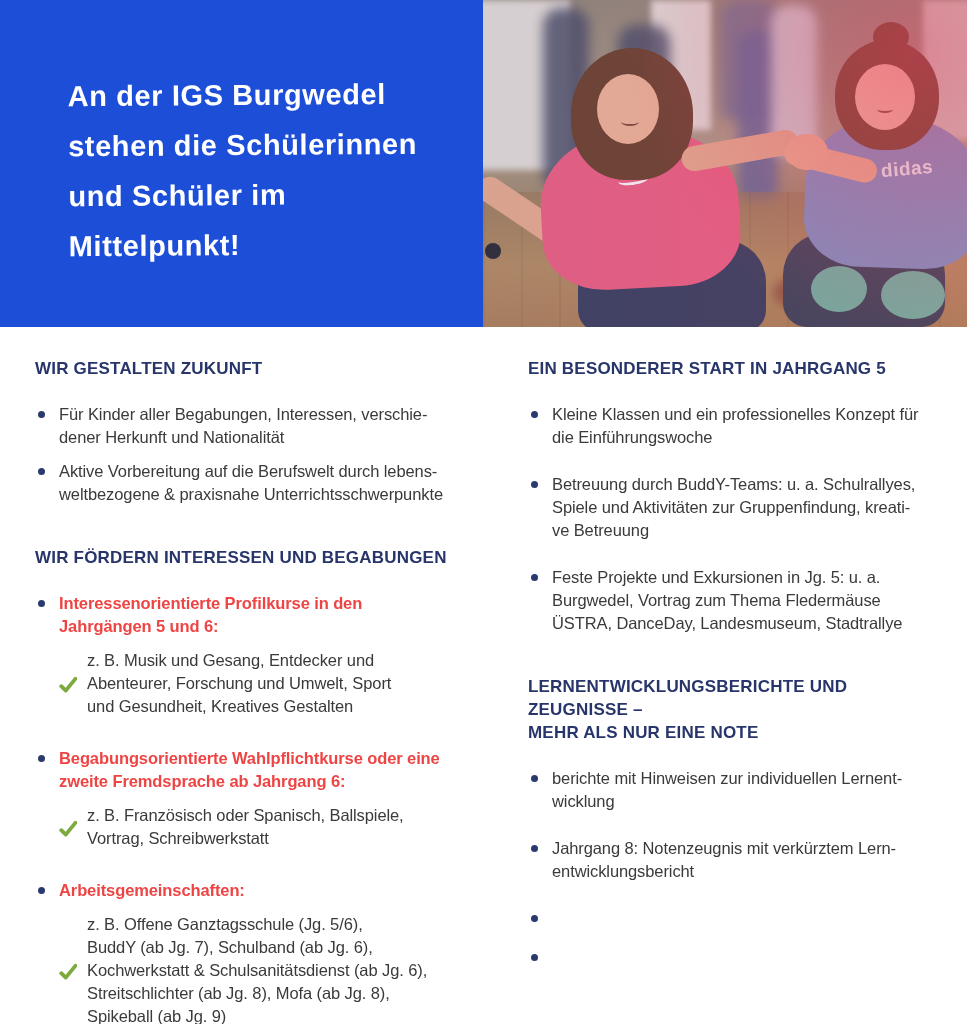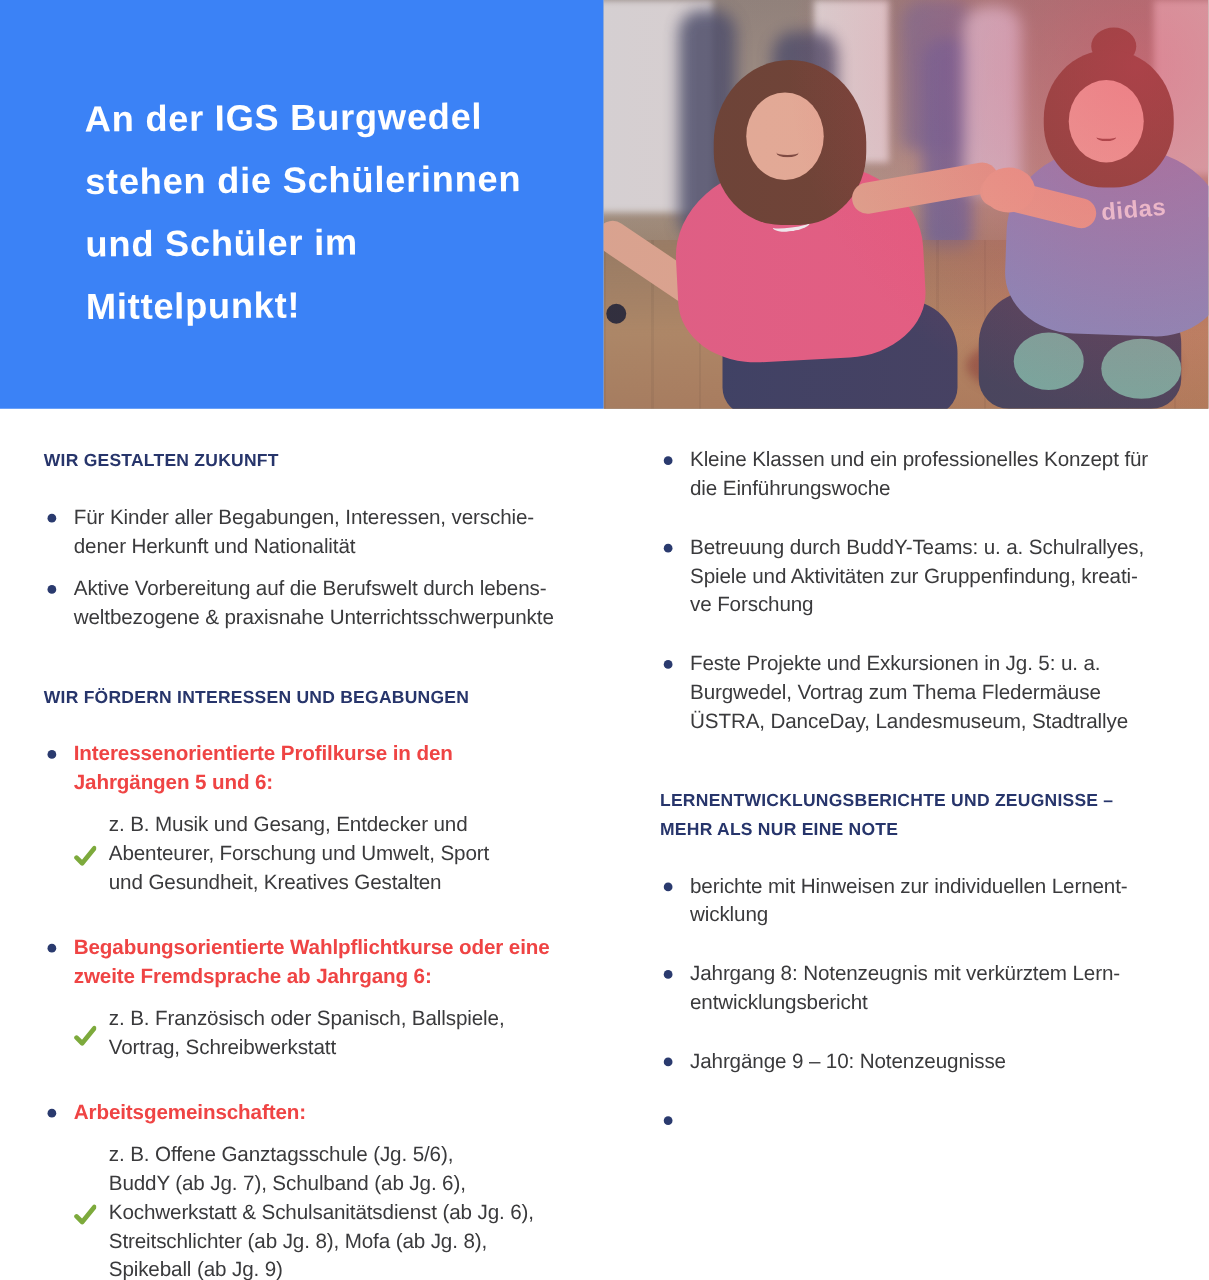--- a/index.html
+++ b/index.html
@@ -2,21 +2,21 @@
 <html><head>
 <meta charset="utf-8">
 <style>
   * { margin:0; padding:0; box-sizing:border-box; }
   html,body { background:#ffffff; }
   body { font-family:"Liberation Sans", sans-serif; }
   .page { position:relative; width:967px; height:1024px; background:#fff; overflow:hidden; }
 
   
   .hero { display:flex; height:327px; }
-  .hero-blue { width:483px; height:327px; background:#3b82f6; flex:none; }
+  .hero-blue { width:483px; height:327px; background:#1d4ed8; flex:none; }
   .hero-title { padding:70px 0 0 68px; color:#ffffff; font-size:29px; line-height:50px;
                 font-weight:600; letter-spacing:.6px; transform:rotate(-.4deg); }
 
   
   .photo { position:relative; width:484px; height:327px; flex:none; overflow:hidden;
            background:linear-gradient(180deg,#8f8577 0%,#a89a85 45%,#9b8568 62%,#8d7a64 100%); }
   .photo div { position:absolute; }
   .ph-window { background:#dcd8d2; filter:blur(3px); }
   .w1 { left:-8px; top:0; width:95px; height:170px; }
   .w2 { left:168px; top:0; width:60px; height:130px; }
@@ -58,21 +58,21 @@
   .ph-tint  { left:0; top:0; width:484px; height:327px;
               background:radial-gradient(circle at 88% 16%, rgba(240,60,100,.40), rgba(240,60,100,0) 55%),
                          linear-gradient(90deg, rgba(120,90,200,.07), rgba(255,80,120,.10)); }
 
   
   .content { display:flex; padding:30px 0 0 35px; gap:48px; }
   .col { }
   .col-left  { width:445px; flex:none; }
   .col-right { width:414px; flex:none; }
   .section { margin-bottom:40px; }
-  .section h3 { color:#27356b; font-size:14px; line-height:23px; letter-spacing:.2px; margin:0 0 23px; }
+  .section h3 { color:#27356b; font-size:17px; line-height:23px; letter-spacing:.2px; margin:0 0 23px; }
   .item { display:flex; margin-bottom:11px; }
   .col-right .item { margin-bottom:24px; }
   .dot { flex:none; width:7px; height:7px; border-radius:50%; background:#2a3a6e; margin:8px 14px 0 3px; }
   .lines div { font-size:16.5px; line-height:23px; color:#3a3a3c; letter-spacing:-.1px; }
   .item.bold .lines div { font-weight:bold; color:#ef4444; }
   .check-row { display:flex; margin:3px 0 29px 24px;align-items:center; }
   .check { flex:none; width:18px; height:18px; margin:3px 10px 0 0; }
 </style>
 </head>
 <body>
@@ -200,33 +200,36 @@
               <div>BuddY (ab Jg. 7), Schulband (ab Jg. 6),</div>
               <div>Kochwerkstatt &amp; Schulsanitätsdienst (ab Jg. 6),</div>
               <div>Streitschlichter (ab Jg. 8), Mofa (ab Jg. 8),</div>
               <div>Spikeball (ab Jg. 9)</div>
             </div>
           </div>
         </section>
       </div>
     <div class="col col-right" id="col-right">
         <section class="section">
+          <h3>
+            <div>EIN BESONDERER START IN JAHRGANG 5</div>
+          </h3>
           <div class="item">
             <span class="dot"></span>
             <div class="lines">
               <div>Kleine Klassen und ein professionelles Konzept für</div>
               <div>die Einführungswoche</div>
             </div>
           </div>
           <div class="item">
             <span class="dot"></span>
             <div class="lines">
               <div>Betreuung durch BuddY-Teams: u. a. Schulrallyes,</div>
               <div>Spiele und Aktivitäten zur Gruppenfindung, kreati-</div>
-              <div>ve Forschung</div>
+              <div>ve Betreuung</div>
             </div>
           </div>
           <div class="item">
             <span class="dot"></span>
             <div class="lines">
               <div>Feste Projekte und Exkursionen in Jg. 5: u. a.</div>
               <div>Burgwedel, Vortrag zum Thema Fledermäuse</div>
               <div>ÜSTRA, DanceDay, Landesmuseum, Stadtrallye</div>
             </div>
           </div>
@@ -245,23 +248,20 @@
           </div>
           <div class="item">
             <span class="dot"></span>
             <div class="lines">
               <div>Jahrgang 8: Notenzeugnis mit verkürztem Lern-</div>
               <div>entwicklungsbericht</div>
             </div>
           </div>
           <div class="item">
             <span class="dot"></span>
-            <div class="lines">
-              <div>Jahrgänge 9 – 10: Notenzeugnisse</div>
-            </div>
           </div>
           <div class="item">
             <span class="dot"></span>
           </div>
         </section>
       </div>
   </div>
 
 </div>
 

